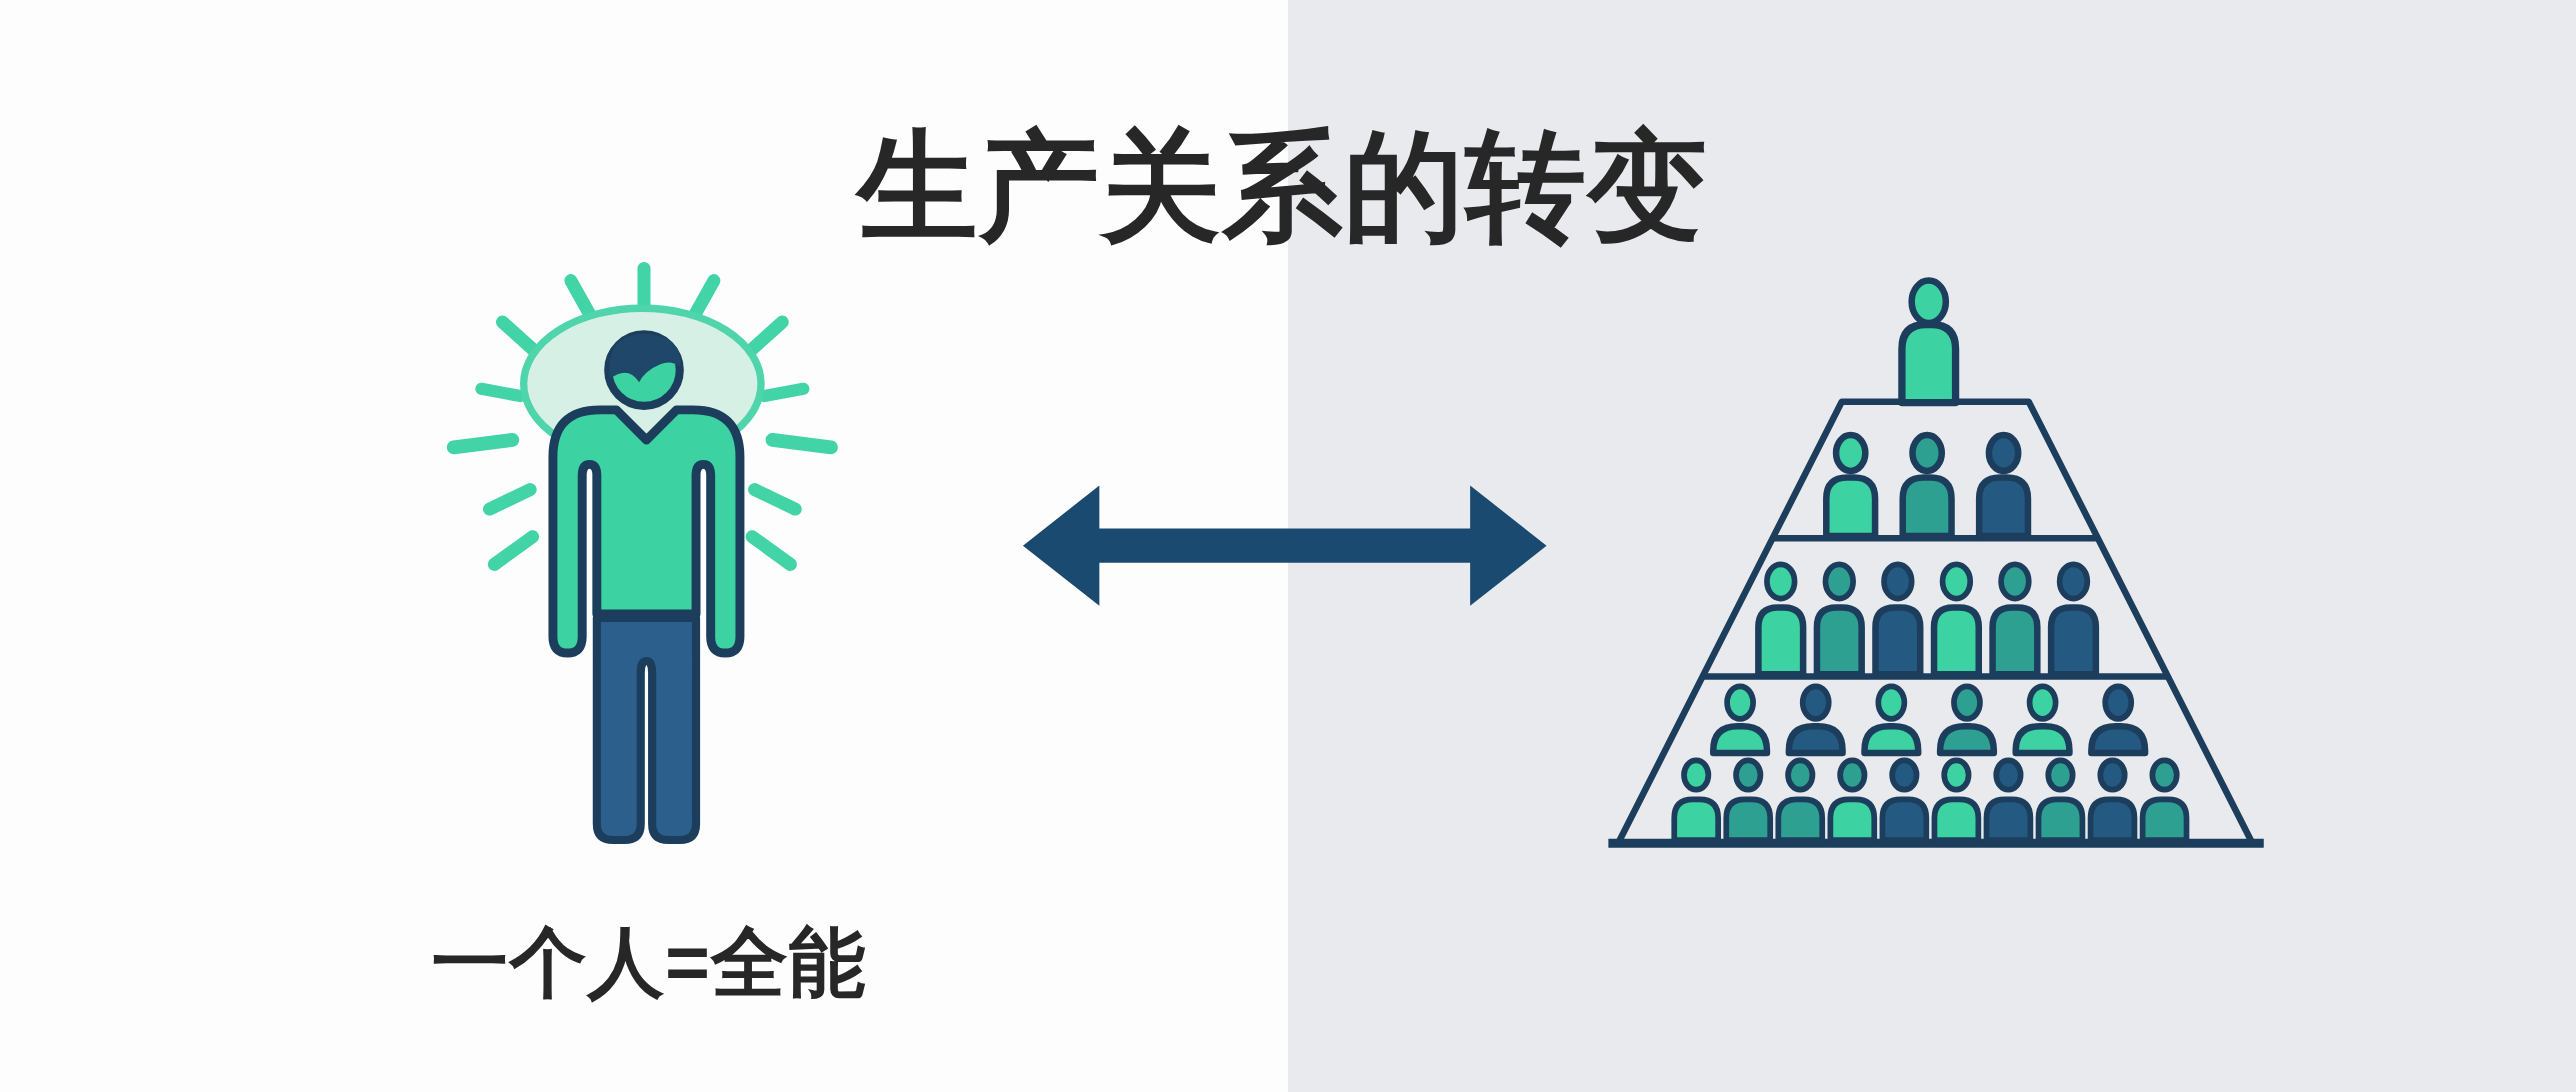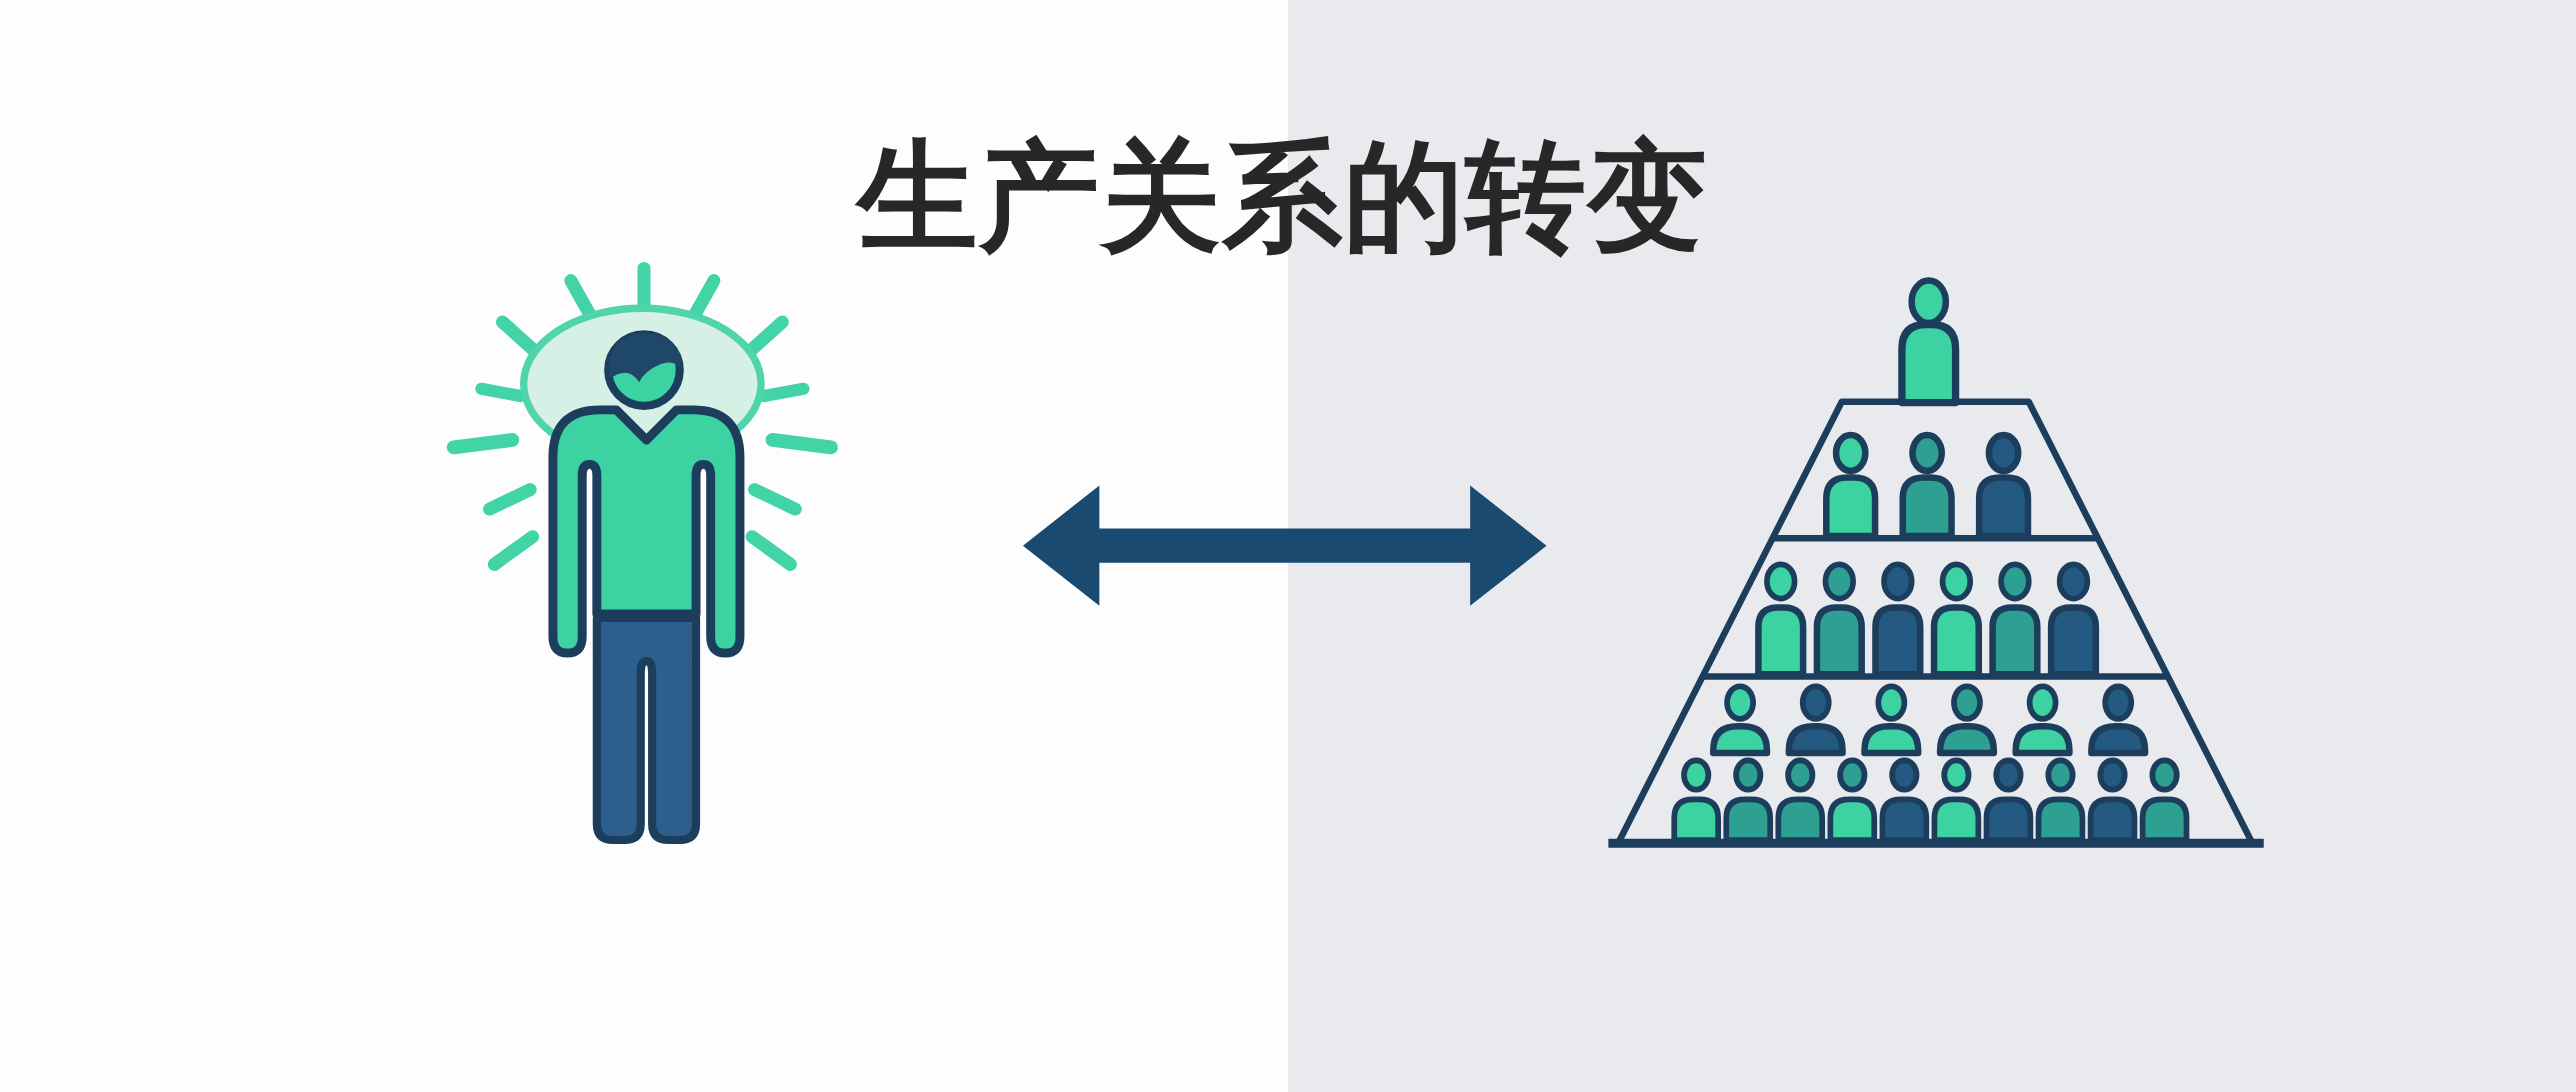--- a/index.html
+++ b/index.html
@@ -18,21 +18,21 @@
   #art { position: absolute; left: 0; top: 0; width: 2576px; height: 1093px; }
 
   .txt {
     position: absolute;
     transform: translate(-50%, -50%);
     color: var(--text);
     font-weight: 700;
     white-space: nowrap;
     text-align: center;
   }
-  .title   { left: 1283px; top: 198px;  font-size: 120px; letter-spacing: 1.6px; }
+  .title   { left: 1283px; top: 188px;  font-size: 120px; letter-spacing: 1.6px; }
   .caption { font-size: 77px; letter-spacing: 0.8px; }
   .left-caption  { left: 649px;  top: 964px; }
   .right-caption { left: 1937px; top: 969px; }
 
   
   .f-green { fill: var(--green); }
   .f-teal  { fill: var(--teal); }
   .f-navy  { fill: var(--navy); }
   .f-halo  { fill: var(--halo-fill); }
   .f-hair  { fill: var(--hair-navy); }
@@ -192,14 +192,15 @@
           </g>
           <g>
             <path d="M2635,1033 L2635,1006 Q2635,983 2658,983 L2666,983 Q2689,983 2689,1006 L2689,1033 Z" class="f-teal s-out" stroke-width="7" stroke-linejoin="round"></path>
             <ellipse cx="2662" cy="953" rx="15" ry="18" class="f-teal s-out" stroke-width="7"></ellipse>
           </g>
         </g>
     </g>
   </svg>
 
   <div class="txt title">生产关系的转变</div>
+  <div class="txt caption left-caption">一个人=全能</div>
 </div>
 
 
 </body></html>

